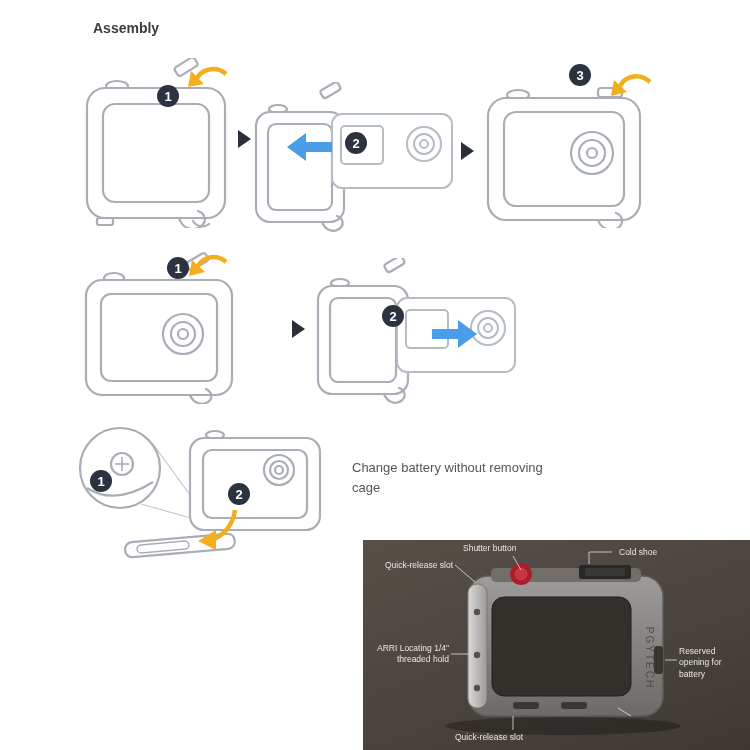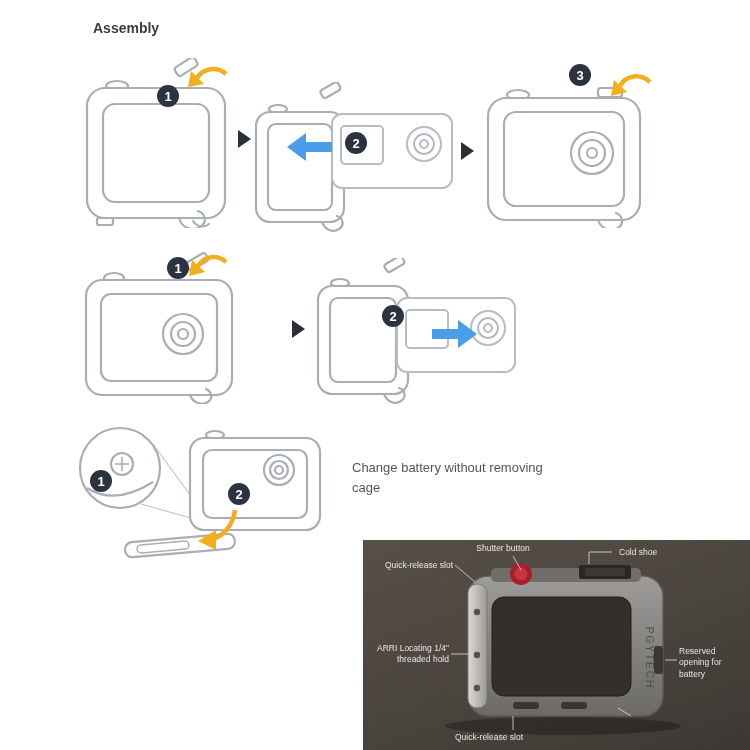--- a/index.html
+++ b/index.html
@@ -199,21 +199,21 @@
         <line x1="150" y1="16" x2="158" y2="30"></line>
         <polyline points="249,12 226,12 226,24" fill="none"></polyline>
         <line x1="92" y1="25" x2="112" y2="42"></line>
         <line x1="88" y1="114" x2="110" y2="114"></line>
         <line x1="302" y1="120" x2="314" y2="120"></line>
         <line x1="255" y1="168" x2="268" y2="176"></line>
         <line x1="150" y1="176" x2="150" y2="190"></line>
       </g>
     </svg>
 
-    <div class="plabel" style="left:100px;top:3px;width:80px;text-align:center">Shutter button</div>
+    <div class="plabel" style="left:100px;top:3px;width:80px;text-align:left">Shutter button</div>
     <div class="plabel" style="left:256px;top:7px">Cold shoe</div>
     <div class="plabel tr" style="left:14px;top:20px;width:76px">Quick-release slot</div>
     <div class="plabel tr" style="left:2px;top:103px;width:84px">ARRI Locating 1/4" threaded hold</div>
     <div class="plabel" style="left:316px;top:106px;width:64px">Reserved opening for battery</div>
     <div class="plabel" style="left:92px;top:192px">Quick-release slot</div>
   </div>
 
 </div>
 
 </body></html>

